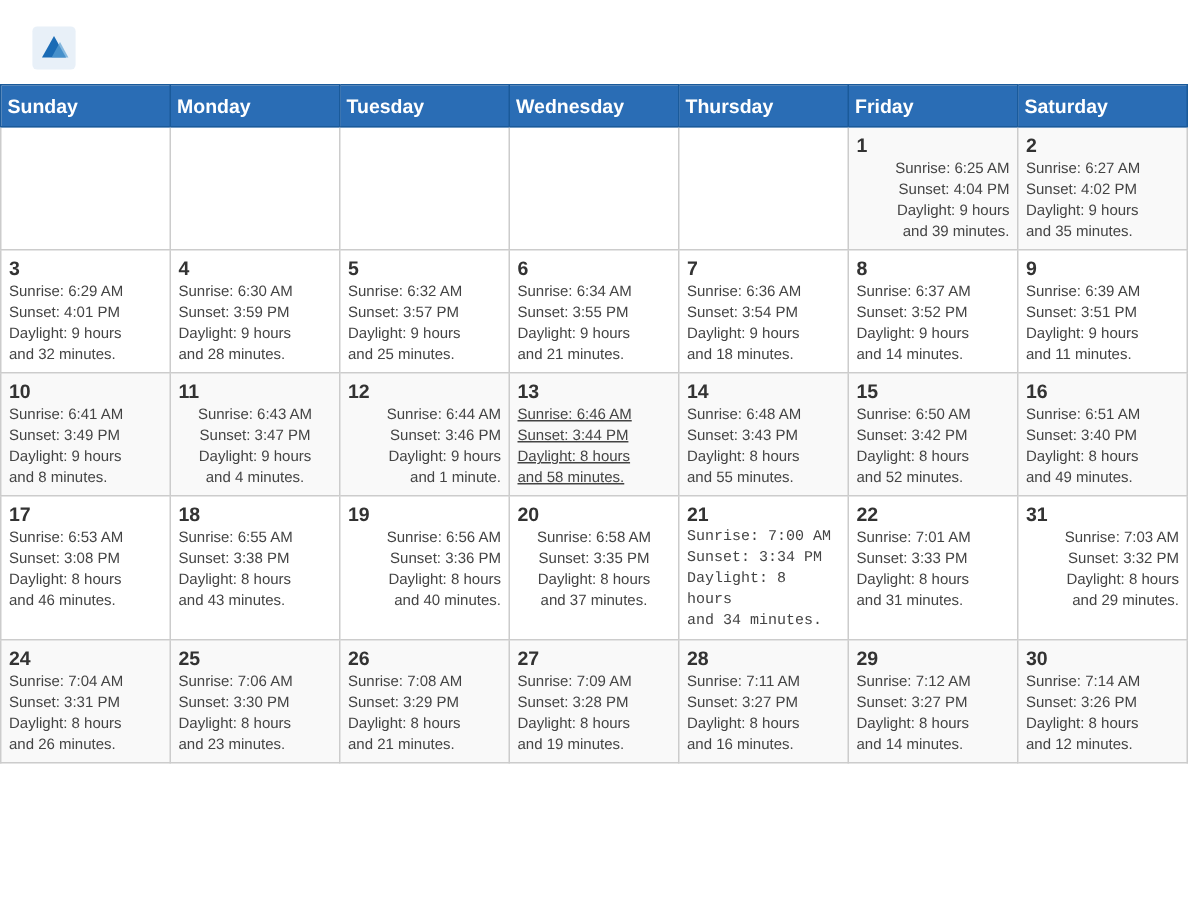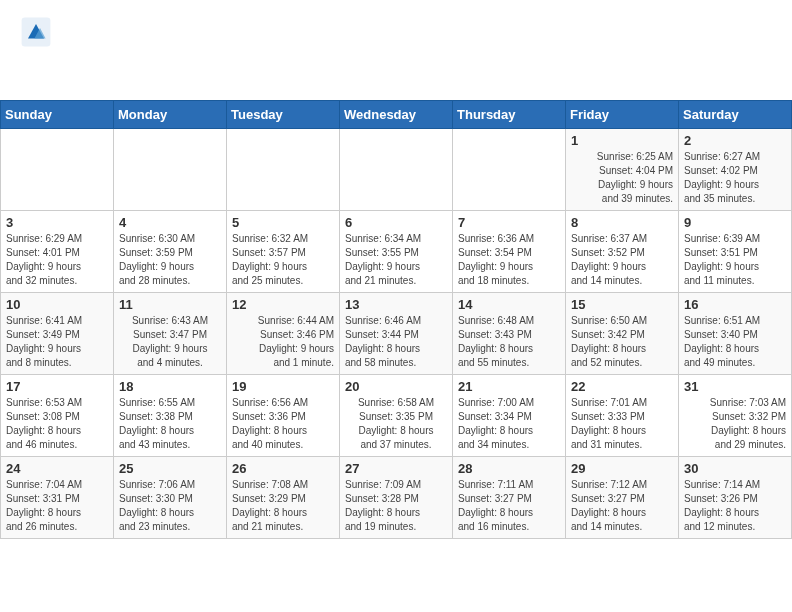--- a/index.html
+++ b/index.html
@@ -43,21 +43,20 @@
       color: #333;
     }
     .location {
       font-size: 16px;
       color: #555;
     }
     .calendar-table {
       width: 100%;
       border-collapse: collapse;
       table-layout: fixed;
-      margin-top: 44px;
     }
     .calendar-table thead tr th {
       background: #2a6db5;
       color: #fff;
       font-size: 13px;
       font-weight: bold;
       padding: 6px 4px;
       text-align: left;
       border: 1px solid #1a5a9a;
     }
@@ -211,21 +210,21 @@
         </td>
         <td>
           <span class="day-number">12</span>
           <div class="day-info" style="white-space: pre-line; text-align: right;">Sunrise: 6:44 AM
 Sunset: 3:46 PM
 Daylight: 9 hours
 and 1 minute.</div>
         </td>
         <td>
           <span class="day-number">13</span>
-          <div class="day-info" style="white-space: pre-line;">Sunrise: 6:46 AM
+          <div class="day-info" style="white-space: pre-line; text-decoration: underline;">Sunrise: 6:46 AM
 Sunset: 3:44 PM
 Daylight: 8 hours
 and 58 minutes.</div>
         </td>
         <td>
           <span class="day-number">14</span>
           <div class="day-info" style="white-space: pre-line;">Sunrise: 6:48 AM
 Sunset: 3:43 PM
 Daylight: 8 hours
 and 55 minutes.</div>
@@ -255,35 +254,35 @@
         </td>
         <td>
           <span class="day-number">18</span>
           <div class="day-info" style="white-space: pre-line;">Sunrise: 6:55 AM
 Sunset: 3:38 PM
 Daylight: 8 hours
 and 43 minutes.</div>
         </td>
         <td>
           <span class="day-number">19</span>
-          <div class="day-info" style="white-space: pre-line;">Sunrise: 6:56 AM
+          <div class="day-info" style="white-space: pre-line; text-align: right;">Sunrise: 6:56 AM
 Sunset: 3:36 PM
 Daylight: 8 hours
 and 40 minutes.</div>
         </td>
         <td>
           <span class="day-number">20</span>
           <div class="day-info" style="white-space: pre-line; text-align: center;">Sunrise: 6:58 AM
 Sunset: 3:35 PM
 Daylight: 8 hours
 and 37 minutes.</div>
         </td>
         <td>
           <span class="day-number">21</span>
-          <div class="day-info" style="white-space: pre-line;">Sunrise: 7:00 AM
+          <div class="day-info" style="white-space: pre-line; font-family: Liberation Mono, monospace;">Sunrise: 7:00 AM
 Sunset: 3:34 PM
 Daylight: 8 hours
 and 34 minutes.</div>
         </td>
         <td>
           <span class="day-number">22</span>
           <div class="day-info" style="white-space: pre-line;">Sunrise: 7:01 AM
 Sunset: 3:33 PM
 Daylight: 8 hours
 and 31 minutes.</div>

